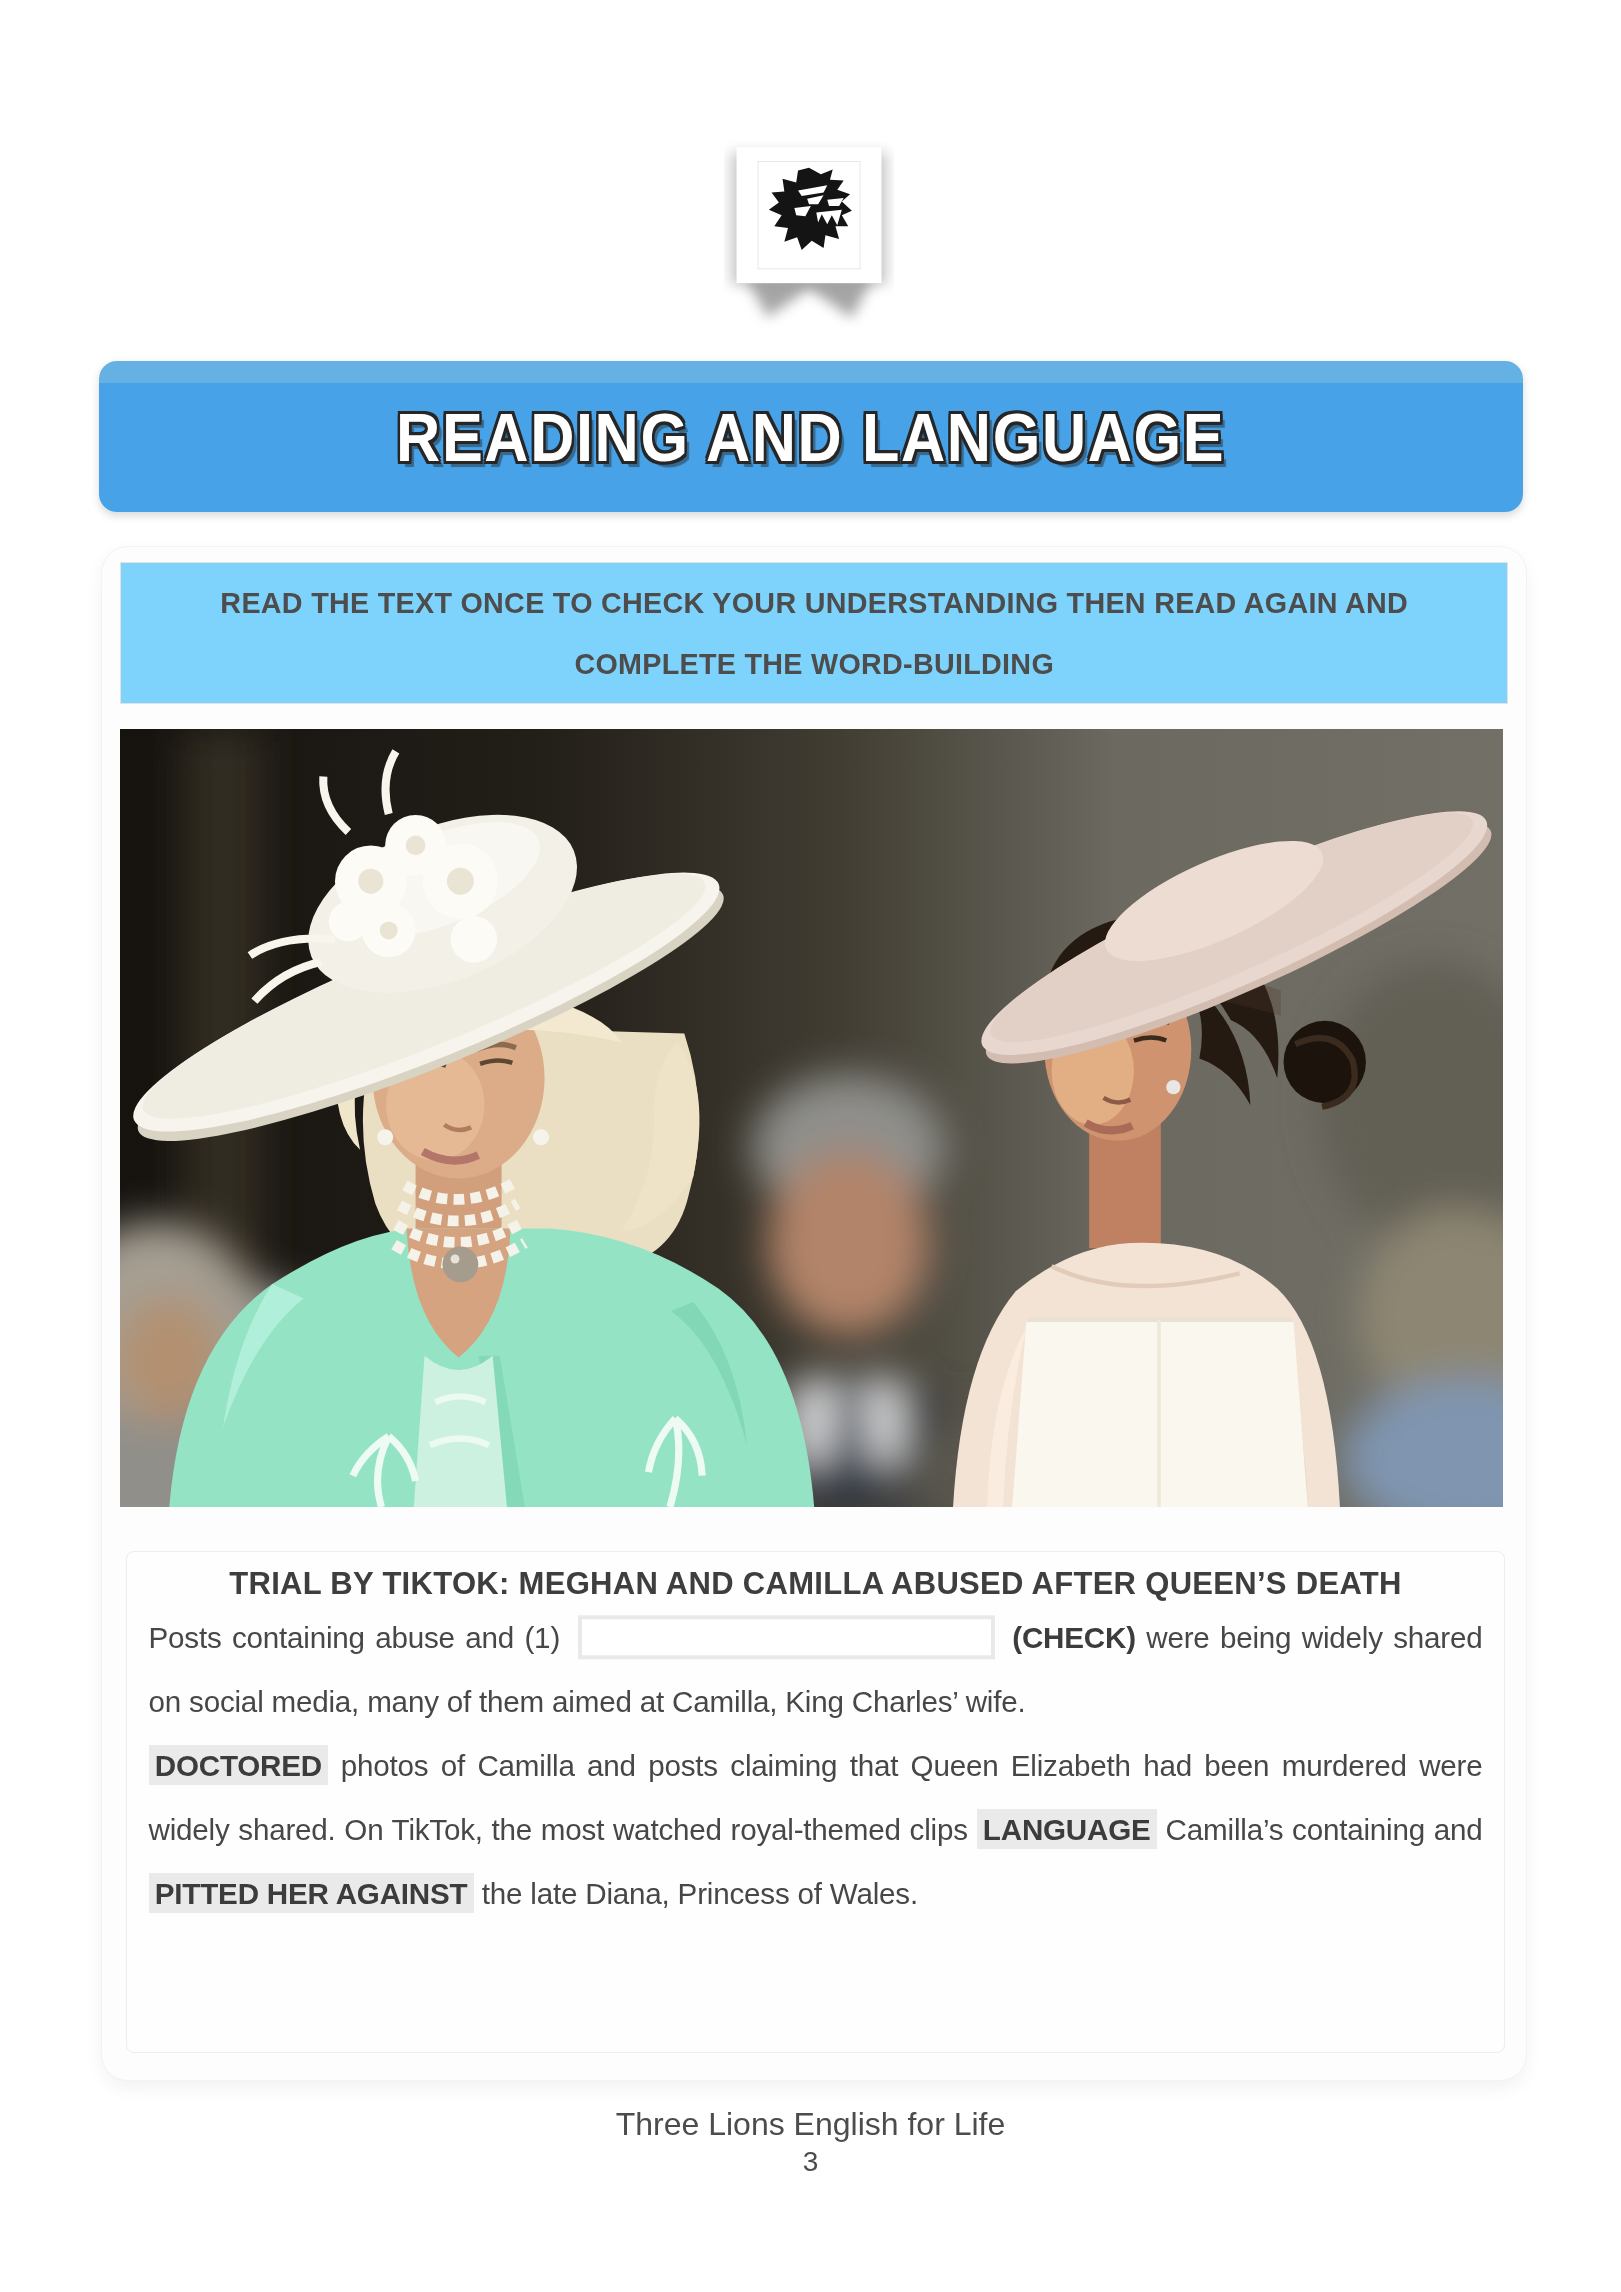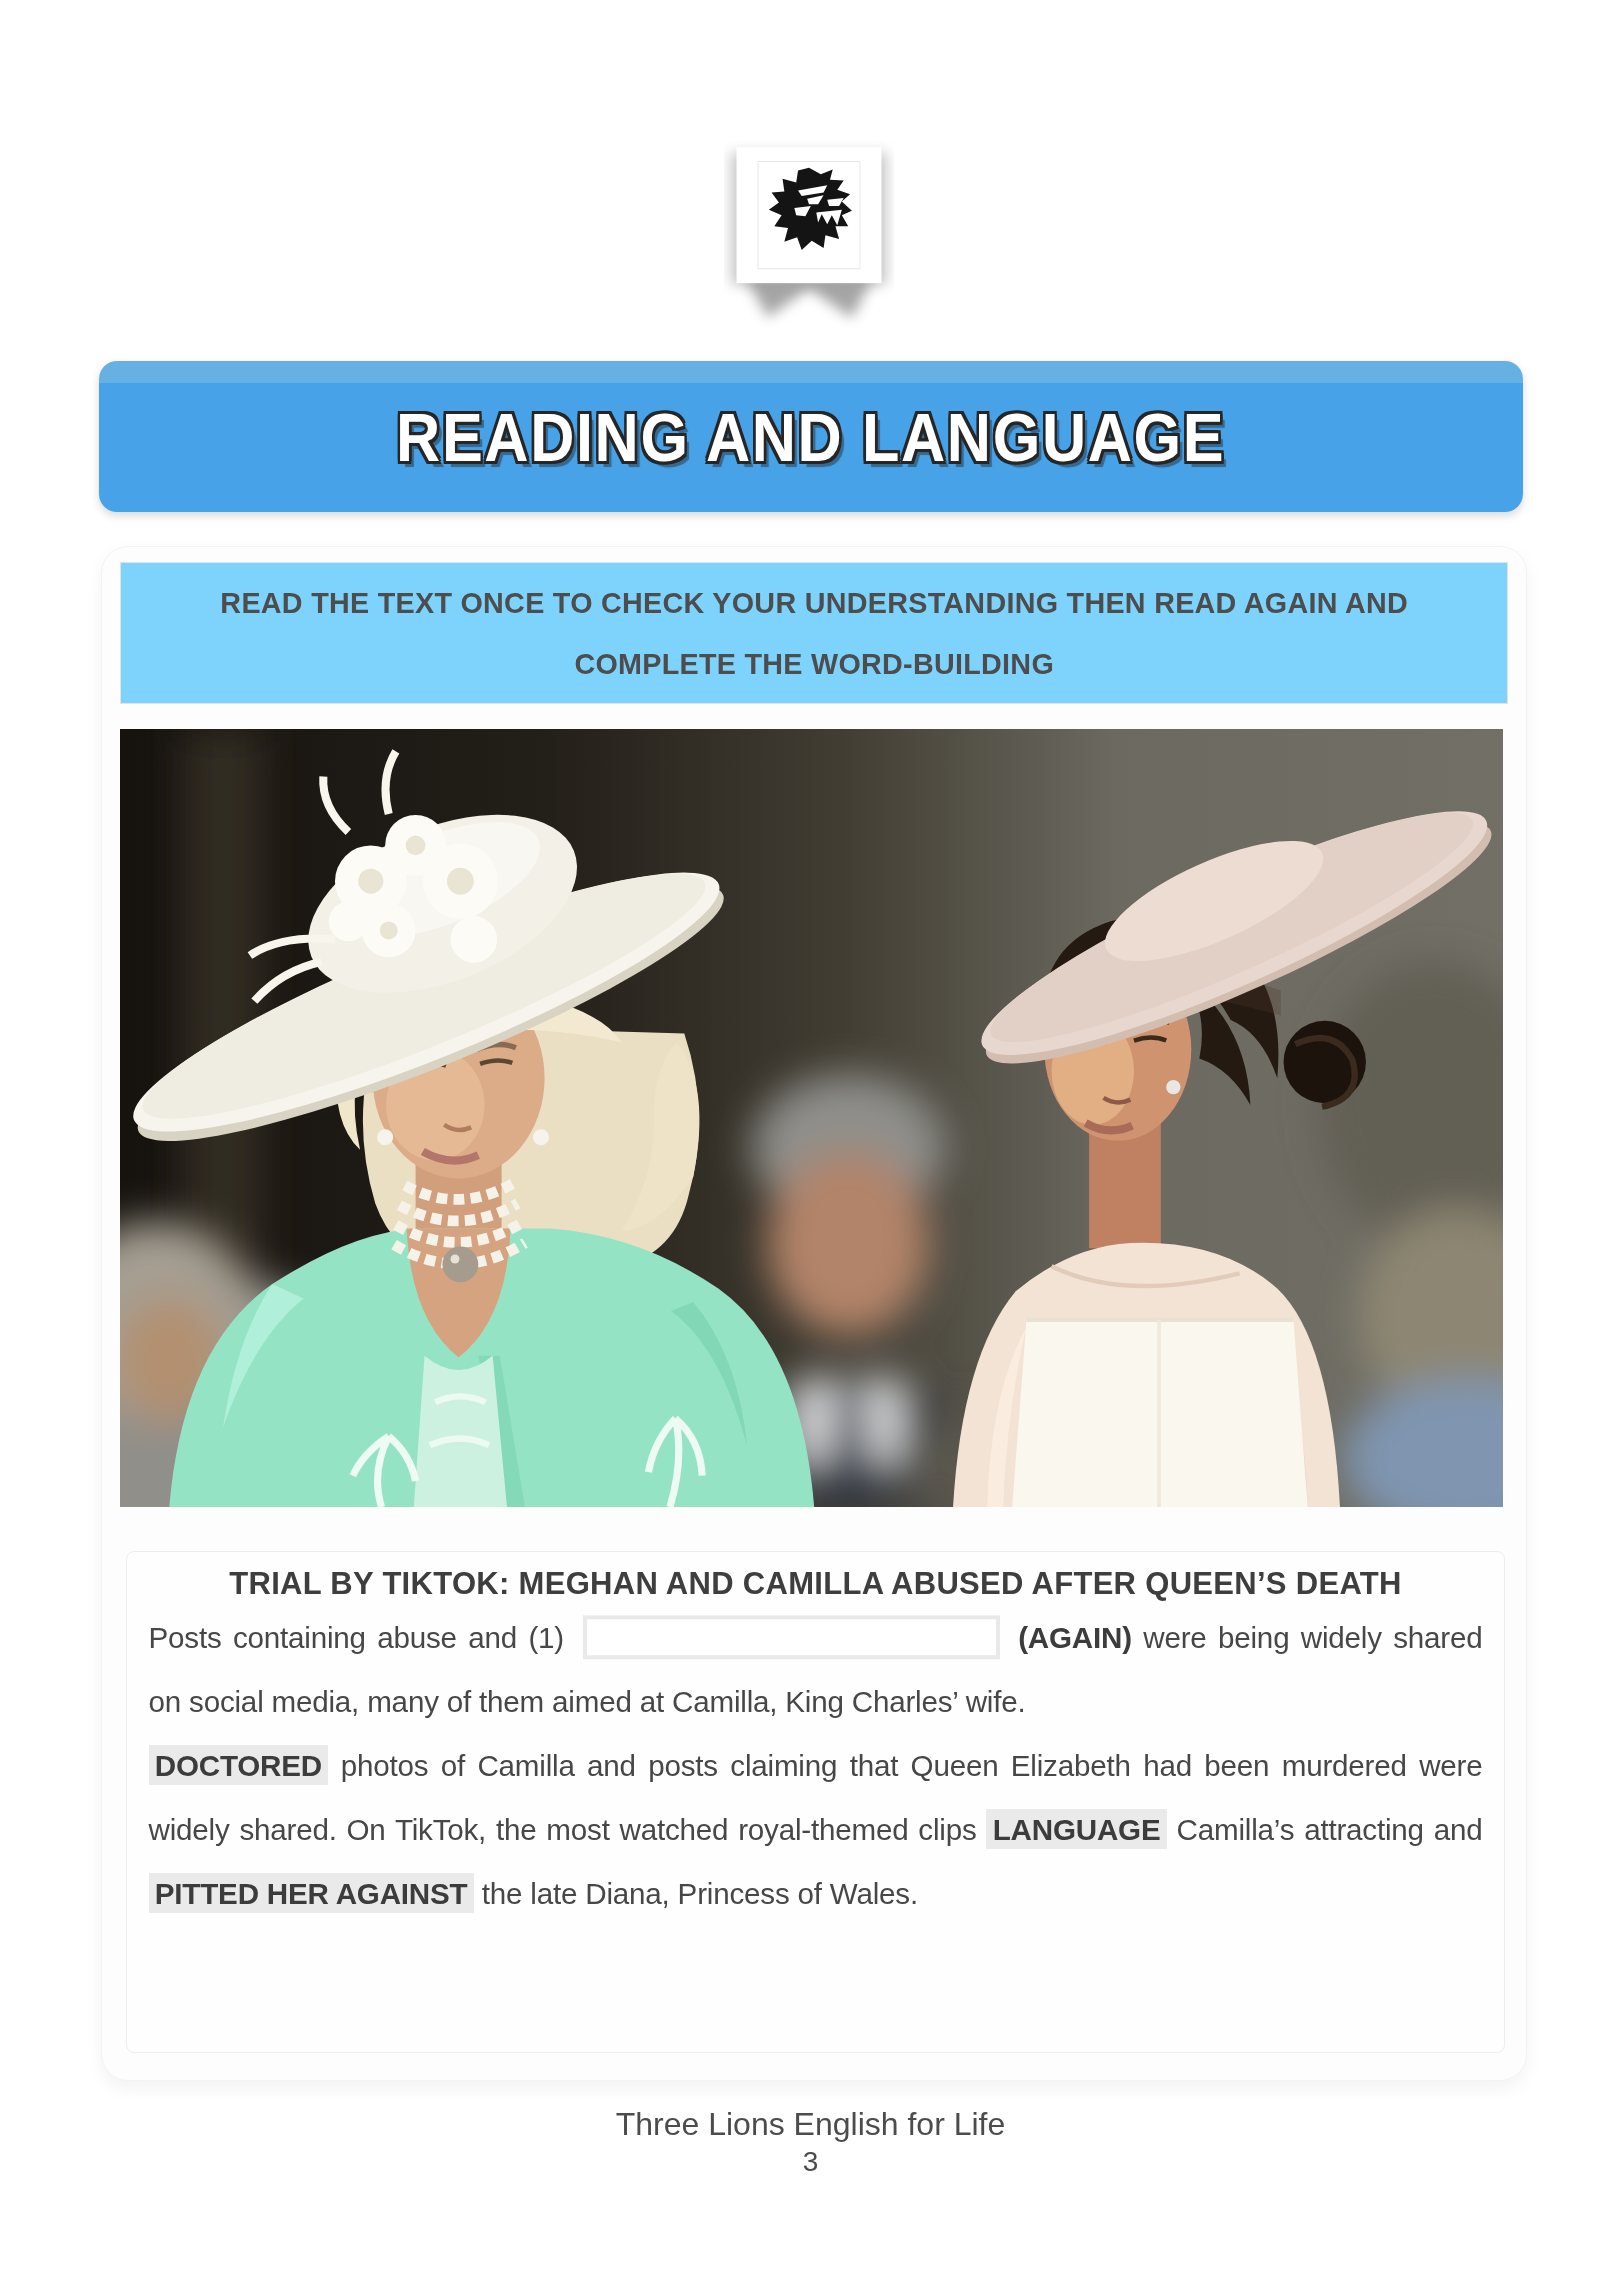--- a/index.html
+++ b/index.html
@@ -224,22 +224,22 @@
             <ellipse cx="1244" cy="221" rx="294" ry="50" fill="#e2cfc5"></ellipse>
             <ellipse cx="1238" cy="186" rx="132" ry="44" fill="#ecdcd2"></ellipse>
           </g>
         </g>
       </svg>
     </div>
 
     <div class="article">
       <h2 class="article-title">TRIAL BY TIKTOK: MEGHAN AND CAMILLA ABUSED AFTER QUEEN’S DEATH</h2>
       <div id="paras">
-          <p class="body-par"><span>Posts containing abuse and (1) </span><input class="blank" style=""><span> </span><span class="b">(AGAIN)</span><span> were being widely shared on social media, many of them aimed at Camilla, King Charles’ wife.</span></p>
-          <p class="body-par"><span class="hl">DOCTORED</span><span> photos of Camilla and posts claiming that Queen Elizabeth had been murdered were widely shared. On TikTok, the most watched royal-themed clips </span><span class="hl">LANGUAGE</span><span> Camilla’s attracting and </span><span class="hl">PITTED HER AGAINST</span><span> the late Diana, Princess of Wales.</span></p>
+          <p class="body-par"><span>Posts containing abuse and (1) </span><input class="blank" style=""><span> </span><span class="b">(CHECK)</span><span> were being widely shared on social media, many of them aimed at Camilla, King Charles’ wife.</span></p>
+          <p class="body-par"><span class="hl">DOCTORED</span><span> photos of Camilla and posts claiming that Queen Elizabeth had been murdered were widely shared. On TikTok, the most watched royal-themed clips </span><span class="hl">LANGUAGE</span><span> Camilla’s containing and </span><span class="hl">PITTED HER AGAINST</span><span> the late Diana, Princess of Wales.</span></p>
         </div>
     </div>
   </div>
 
   <div class="footer-line">Three Lions English for Life</div>
   <div class="footer-page">3</div>
 </div>
 
 
 </body></html>

